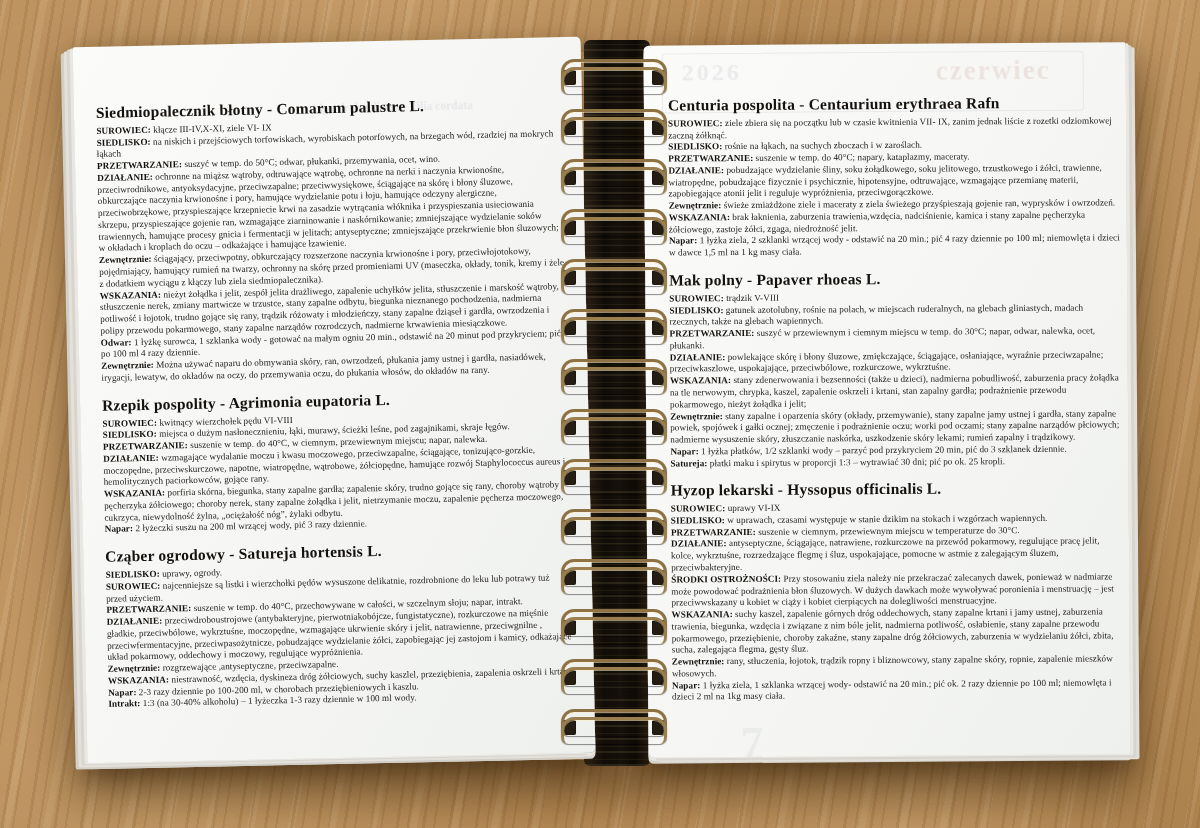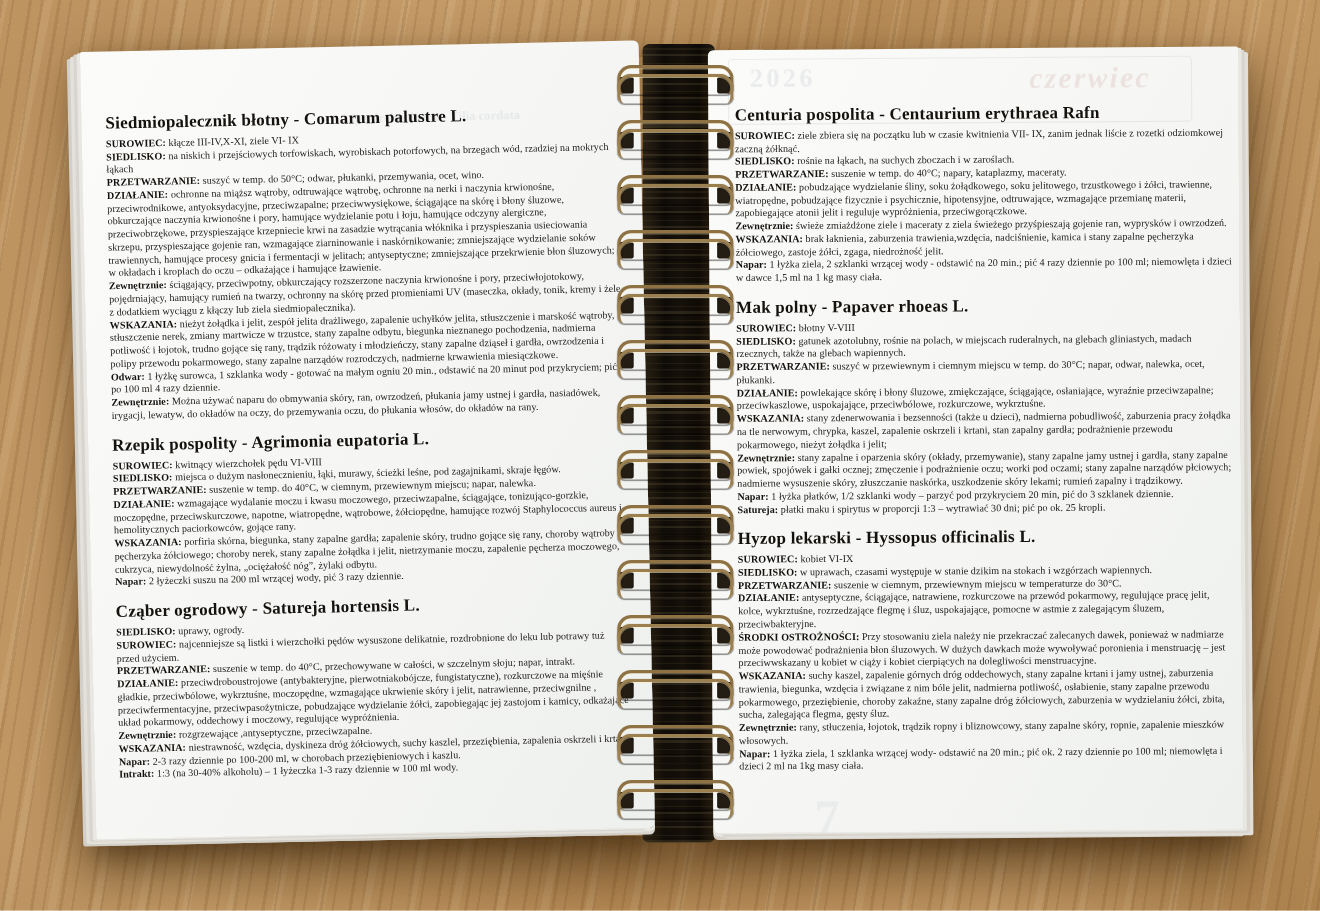--- a/index.html
+++ b/index.html
@@ -34,21 +34,21 @@
   .content-left{left:22px;top:56px;width:466px;}
   .content-right{left:24px;top:50px;width:452px;}
   .sec-title{font-size:15.5px;font-weight:700;margin:11px 0 3px 0;letter-spacing:.2px;color:#14110e;}
   .sec-title:first-child{margin-top:0;}
   .para{margin:0;}
   .para strong{font-weight:700;color:#14110e;}
   
   .ghost{position:absolute;pointer-events:none;color:#8d93a6;filter:blur(.5px);}
   .ghost-line-left{left:238px;top:60px;font-size:11.5px;font-weight:700;opacity:.16;}
   .ghost-2026{left:38px;top:14px;font-size:24px;font-weight:700;letter-spacing:3px;opacity:.14;}
-  .ghost-czerwiec{left:292px;top:12px;font-size:27px;font-weight:700;font-style:italic;
+  .ghost-czerwiec{left:292px;top:12px;font-size:27px;font-weight:700;
     color:#c59a90;opacity:.22;letter-spacing:2px;}
   .ghost-7{left:92px;top:672px;font-size:46px;font-weight:700;opacity:.10;}
   .ghost-box{left:18px;top:8px;width:420px;height:58px;border:1px solid rgba(140,145,160,.14);
     border-radius:4px;opacity:1;filter:none;}
   
   .loops{position:absolute;left:560px;top:0;width:108px;height:828px;z-index:5;pointer-events:none;}
   .loop{position:absolute;left:0;width:108px;height:38px;}
   .slot{position:absolute;top:12px;width:13px;height:15px;background:#241d14;border-radius:2px;
     box-shadow:inset 0 1px 2px rgba(0,0,0,.8);}
   .slot-l{left:3px;} .slot-r{right:3px;}
@@ -102,30 +102,30 @@
     <div class="content content-right" id="right-content">
         <h2 class="sec-title">Centuria pospolita - Centaurium erythraea Rafn</h2>
         <p class="para"><strong>SUROWIEC:</strong> <span>ziele zbiera się na początku lub w czasie kwitnienia VII- IX, zanim jednak liście z rozetki odziomkowej zaczną żółknąć.</span></p>
         <p class="para"><strong>SIEDLISKO:</strong> <span>rośnie na łąkach, na suchych zboczach i w zaroślach.</span></p>
         <p class="para"><strong>PRZETWARZANIE:</strong> <span>suszenie w temp. do 40°C; napary, kataplazmy, maceraty.</span></p>
         <p class="para"><strong>DZIAŁANIE:</strong> <span>pobudzające wydzielanie śliny, soku żołądkowego, soku jelitowego, trzustkowego i żółci, trawienne, wiatropędne, pobudzające fizycznie i psychicznie, hipotensyjne, odtruwające, wzmagające przemianę materii, zapobiegające atonii jelit i reguluje wypróżnienia, przeciwgorączkowe.</span></p>
         <p class="para"><strong>Zewnętrznie:</strong> <span>świeże zmiażdżone ziele i maceraty z ziela świeżego przyśpieszają gojenie ran, wyprysków i owrzodzeń.</span></p>
         <p class="para"><strong>WSKAZANIA:</strong> <span>brak łaknienia, zaburzenia trawienia,wzdęcia, nadciśnienie, kamica i stany zapalne pęcherzyka żółciowego, zastoje żółci, zgaga, niedrożność jelit.</span></p>
         <p class="para"><strong>Napar:</strong> <span>1 łyżka ziela, 2 szklanki wrzącej wody - odstawić na 20 min.; pić 4 razy dziennie po 100 ml; niemowlęta i dzieci w dawce 1,5 ml na 1 kg masy ciała.</span></p>
         <h2 class="sec-title">Mak polny - Papaver rhoeas L.</h2>
-        <p class="para"><strong>SUROWIEC:</strong> <span>błotny V-VIII</span></p>
+        <p class="para"><strong>SUROWIEC:</strong> <span>trądzik V-VIII</span></p>
         <p class="para"><strong>SIEDLISKO:</strong> <span>gatunek azotolubny, rośnie na polach, w miejscach ruderalnych, na glebach gliniastych, madach rzecznych, także na glebach wapiennych.</span></p>
         <p class="para"><strong>PRZETWARZANIE:</strong> <span>suszyć w przewiewnym i ciemnym miejscu w temp. do 30°C; napar, odwar, nalewka, ocet, płukanki.</span></p>
         <p class="para"><strong>DZIAŁANIE:</strong> <span>powlekające skórę i błony śluzowe, zmiękczające, ściągające, osłaniające, wyraźnie przeciwzapalne; przeciwkaszlowe, uspokajające, przeciwbólowe, rozkurczowe, wykrztuśne.</span></p>
         <p class="para"><strong>WSKAZANIA:</strong> <span>stany zdenerwowania i bezsenności (także u dzieci), nadmierna pobudliwość,  zaburzenia pracy żołądka na tle nerwowym, chrypka, kaszel, zapalenie oskrzeli i krtani, stan zapalny gardła; podrażnienie przewodu pokarmowego, nieżyt żołądka i jelit;</span></p>
         <p class="para"><strong>Zewnętrznie:</strong> <span>stany zapalne i oparzenia skóry (okłady, przemywanie), stany zapalne jamy ustnej i gardła, stany zapalne powiek, spojówek i gałki ocznej; zmęczenie i podrażnienie oczu; worki pod oczami; stany zapalne narządów płciowych; nadmierne wysuszenie skóry, złuszczanie naskórka, uszkodzenie skóry lekami; rumień zapalny i trądzikowy.</span></p>
         <p class="para"><strong>Napar:</strong> <span>1 łyżka płatków, 1/2 szklanki wody – parzyć pod przykryciem 20 min, pić do 3 szklanek dziennie.</span></p>
         <p class="para"><strong>Satureja:</strong> <span>płatki maku i spirytus w proporcji 1:3 – wytrawiać 30 dni; pić po ok. 25 kropli.</span></p>
         <h2 class="sec-title">Hyzop lekarski - Hyssopus officinalis L.</h2>
-        <p class="para"><strong>SUROWIEC:</strong> <span>kobiet VI-IX</span></p>
+        <p class="para"><strong>SUROWIEC:</strong> <span>uprawy VI-IX</span></p>
         <p class="para"><strong>SIEDLISKO:</strong> <span>w uprawach, czasami występuje w stanie dzikim na stokach i wzgórzach wapiennych.</span></p>
         <p class="para"><strong>PRZETWARZANIE:</strong> <span>suszenie w ciemnym, przewiewnym miejscu w temperaturze do 30°C.</span></p>
         <p class="para"><strong>DZIAŁANIE:</strong> <span>antyseptyczne, ściągające, natrawiene, rozkurczowe na przewód pokarmowy, regulujące pracę jelit, kolce, wykrztuśne, rozrzedzające flegmę i śluz, uspokajające, pomocne w astmie z zalegającym śluzem, przeciwbakteryjne.</span></p>
         <p class="para"><strong>ŚRODKI OSTROŻNOŚCI:</strong> <span>Przy stosowaniu ziela należy nie przekraczać zalecanych dawek, ponieważ w nadmiarze może powodować podrażnienia błon śluzowych. W dużych dawkach może wywoływać poronienia i menstruację – jest przeciwwskazany u kobiet w ciąży i kobiet cierpiących na dolegliwości menstruacyjne.</span></p>
         <p class="para"><strong>WSKAZANIA:</strong> <span>suchy kaszel, zapalenie górnych dróg oddechowych, stany zapalne krtani i jamy ustnej, zaburzenia trawienia, biegunka, wzdęcia i związane z nim bóle jelit, nadmierna potliwość, osłabienie, stany zapalne przewodu pokarmowego, przeziębienie, choroby zakaźne, stany zapalne dróg żółciowych, zaburzenia w wydzielaniu żółci, zbita, sucha, zalegająca flegma, gęsty śluz.</span></p>
         <p class="para"><strong>Zewnętrznie:</strong> <span>rany, stłuczenia, łojotok, trądzik ropny i bliznowcowy, stany zapalne skóry, ropnie, zapalenie mieszków włosowych.</span></p>
         <p class="para"><strong>Napar:</strong> <span>1 łyżka ziela, 1 szklanka wrzącej wody- odstawić na 20 min.; pić ok. 2 razy dziennie po 100 ml; niemowlęta  i dzieci 2 ml na 1kg masy ciała.</span></p>
       </div>
   </div>
 

